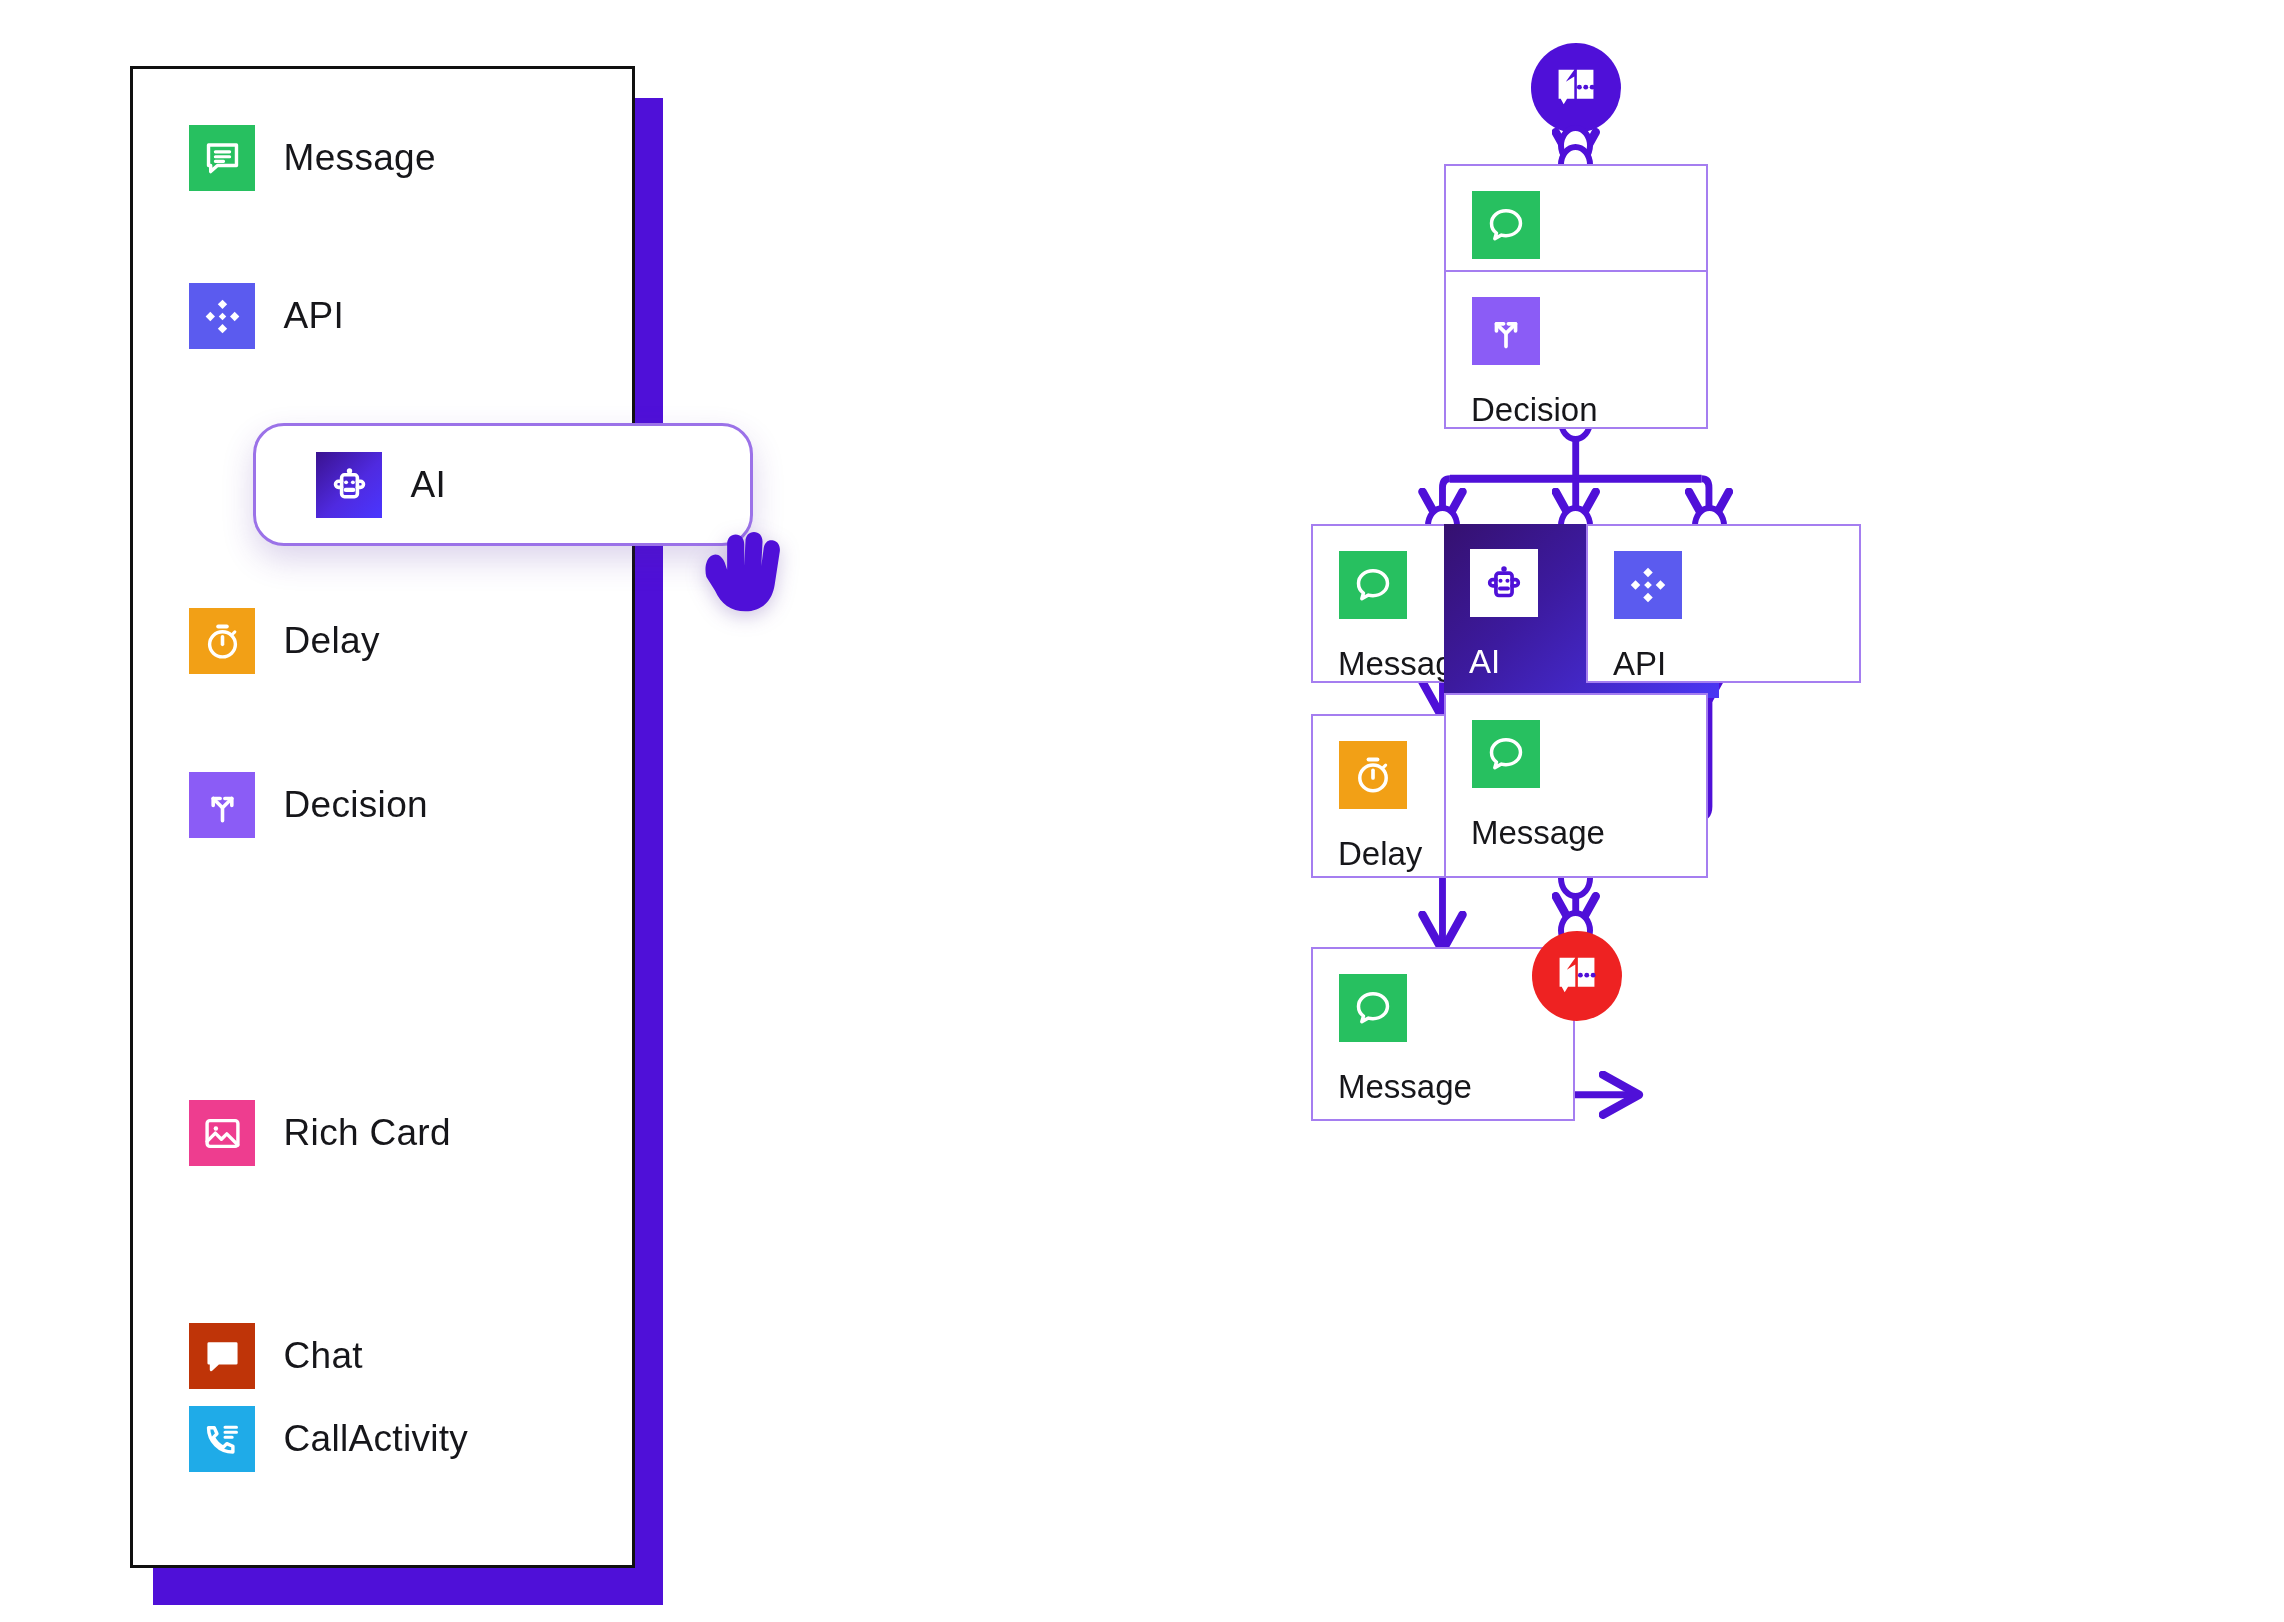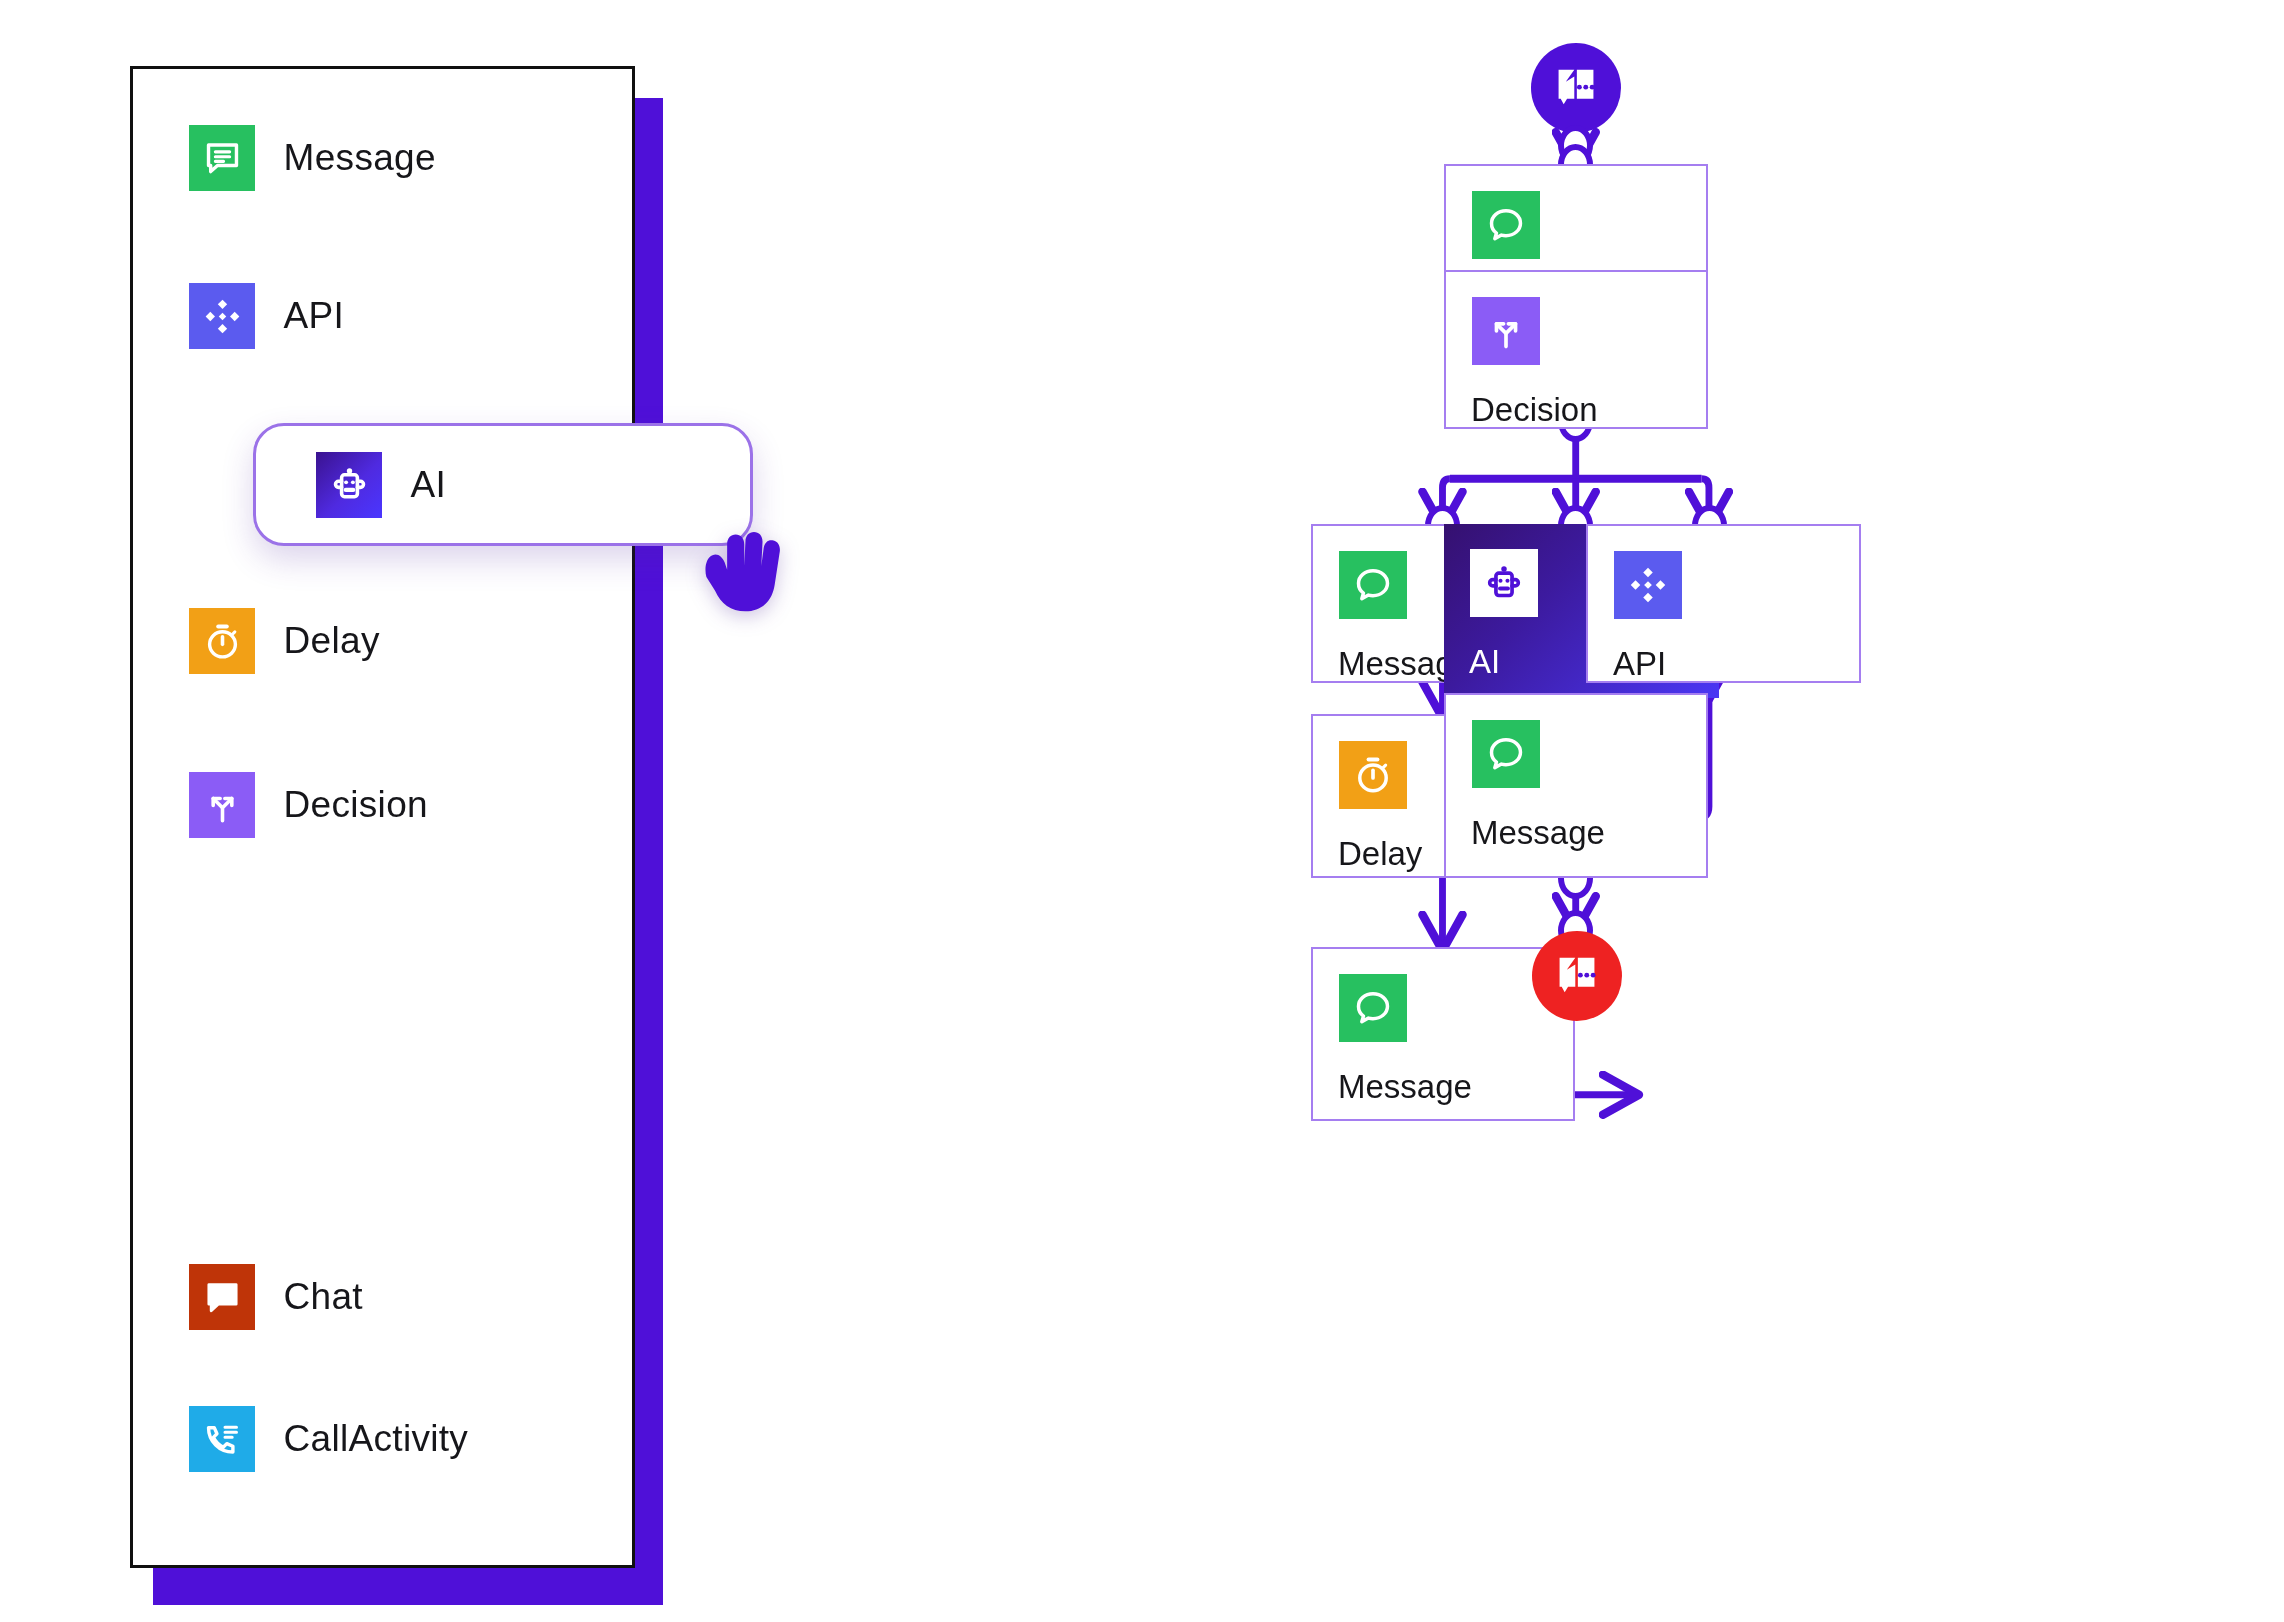--- a/index.html
+++ b/index.html
@@ -121,22 +121,32 @@
             <path d="M12 20.5v-7.2l5.2-5.2"></path>
             <path d="M12 13.3L6.8 8.1"></path>
             <path d="M6.8 12V8.1h3.9"></path>
             <path d="M17.2 12V8.1h-3.9"></path>
           </svg>
         </span>
         <span class="pal-label">Decision</span>
       </div>
 
 
-
-      <div class="palette-item" style="top:1195px">
+      <div class="palette-item" style="top:1031px">
+        <span class="pal-ico" style="background:#ee3d8f">
+          <svg viewBox="0 0 24 24" fill="none" stroke="#fff" stroke-width="1.9" stroke-linejoin="round">
+            <rect x="3.4" y="4.8" width="17.2" height="14.4" rx="1.6"></rect>
+            <path d="M3.4 16.4l4.6-4.6 3.4 3.4 3-3 6.2 6.2" stroke-linecap="round"></path>
+            <circle cx="8.3" cy="9.2" r="1.25" fill="#fff" stroke="none"></circle>
+          </svg>
+        </span>
+        <span class="pal-label">Rich Card</span>
+      </div>
+
+      <div class="palette-item" style="top:1254px">
         <span class="pal-ico" style="background:#bf3408">
           <svg viewBox="0 0 24 24" fill="#fff" stroke="#fff" stroke-width="1.6" stroke-linejoin="round">
             <path d="M4.4 4.8h15.2v10.9H9.6l-3.9 3.7v-3.7H4.4z"></path>
           </svg>
         </span>
         <span class="pal-label">Chat</span>
       </div>
 
       <div class="palette-item" style="top:1337px">
         <span class="pal-ico" style="background:#1fabe8">

